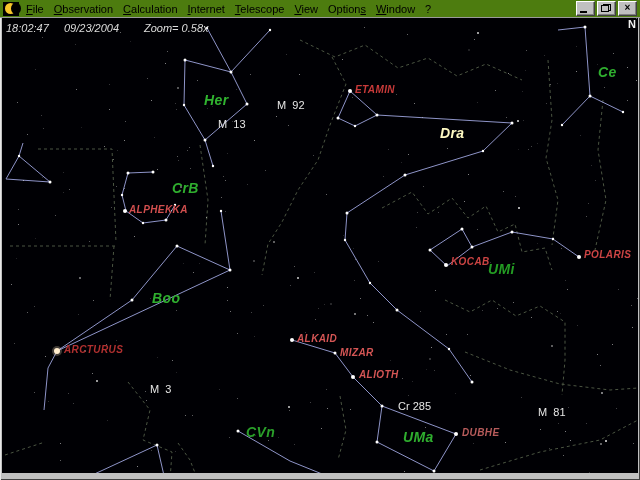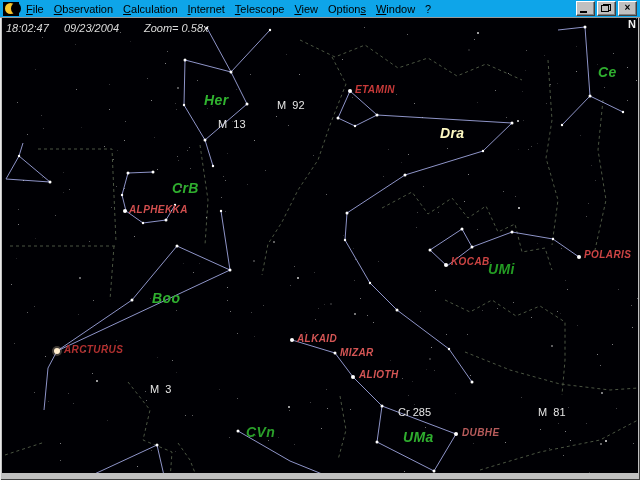--- a/index.html
+++ b/index.html
@@ -6,21 +6,21 @@
   .window {
     position:relative; width:640px; height:480px;
     background:#c0c0c0;
     font-family:"Liberation Sans", sans-serif;
     overflow:hidden;
     box-shadow: inset 1px 1px 0 #e8e8e8, inset -1px -1px 0 #404040;
   }
   
   .menubar {
     position:absolute; left:0; top:0; right:0; height:17px;
-    background:#0ea5e9; border-bottom:1px solid #9a9a9a;
+    background:#4d7c0f; border-bottom:1px solid #9a9a9a;
     display:flex; align-items:center; padding-left:2px;
   }
   .app-icon { position:relative; width:16px; height:14px; background:#000; margin:0 2px 0 1px; flex:0 0 auto; }
   .moon-disc { position:absolute; left:2px; top:1px; width:11px; height:11px; border-radius:50%; background:#f7c52b; }
   .moon-bite { position:absolute; left:8px; top:1px; width:10px; height:11px; border-radius:50%; background:#000; }
   .menu-item { font-size:11px; color:#000; padding:1px 5px; line-height:14px; white-space:nowrap; cursor:default; }
   .menu-item u { text-decoration:underline; }
   .win-btns { margin-left:auto; display:flex; gap:2px; padding-right:3px; }
   .wbtn {
     width:17px; height:13px; background:#c0c0c0; position:relative;
@@ -458,21 +458,21 @@
         <span class="lbl lbl-con" style="left: 438px; top: 107px; color: #fef9c3;">Dra</span>
         <span class="lbl lbl-con" style="left: 170px; top: 162px; color: rgb(47, 174, 47);">CrB</span>
         <span class="lbl lbl-con" style="left: 150px; top: 272px; color: rgb(47, 174, 47);">Boo</span>
         <span class="lbl lbl-con" style="left: 486px; top: 243px; color: rgb(36, 156, 36);">UMi</span>
         <span class="lbl lbl-con" style="left: 244px; top: 406px; color: rgb(42, 159, 42);">CVn</span>
         <span class="lbl lbl-con" style="left: 401px; top: 411px; color: rgb(47, 174, 47);">UMa</span>
         <span class="lbl lbl-con" style="left: 596px; top: 46px; color: rgb(47, 174, 47);">Ce</span>
         <span class="lbl lbl-dso" style="left: 275px; top: 72px; margin-top: 9px;">M  92</span>
         <span class="lbl lbl-dso" style="left: 216px; top: 100px;">M  13</span>
         <span class="lbl lbl-dso" style="left: 148px; top: 365px;">M  3</span>
-        <span class="lbl lbl-dso" style="left: 396px; top: 382px; margin-top: 6px;">Cr 285</span>
+        <span class="lbl lbl-dso" style="left: 396px; top: 382px;">Cr 285</span>
         <span class="lbl lbl-dso" style="left: 536px; top: 388px;">M  81</span>
         <span class="lbl lbl-dir" style="left: 626px; top: 0px;">N</span>
       </div>
     <div class="statusbar">
       <span class="status-item st-time">18:02:47</span>
       <span class="status-item st-date">09/23/2004</span>
       <span class="status-item st-zoom">Zoom= 0.58x</span>
     </div>
   </div>
 

